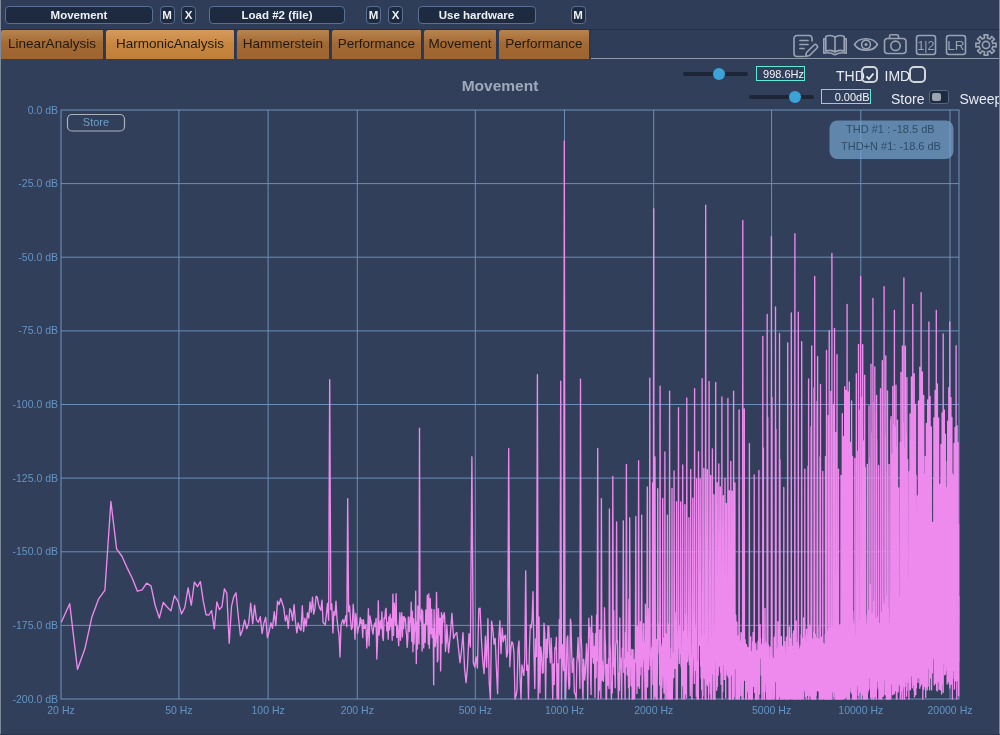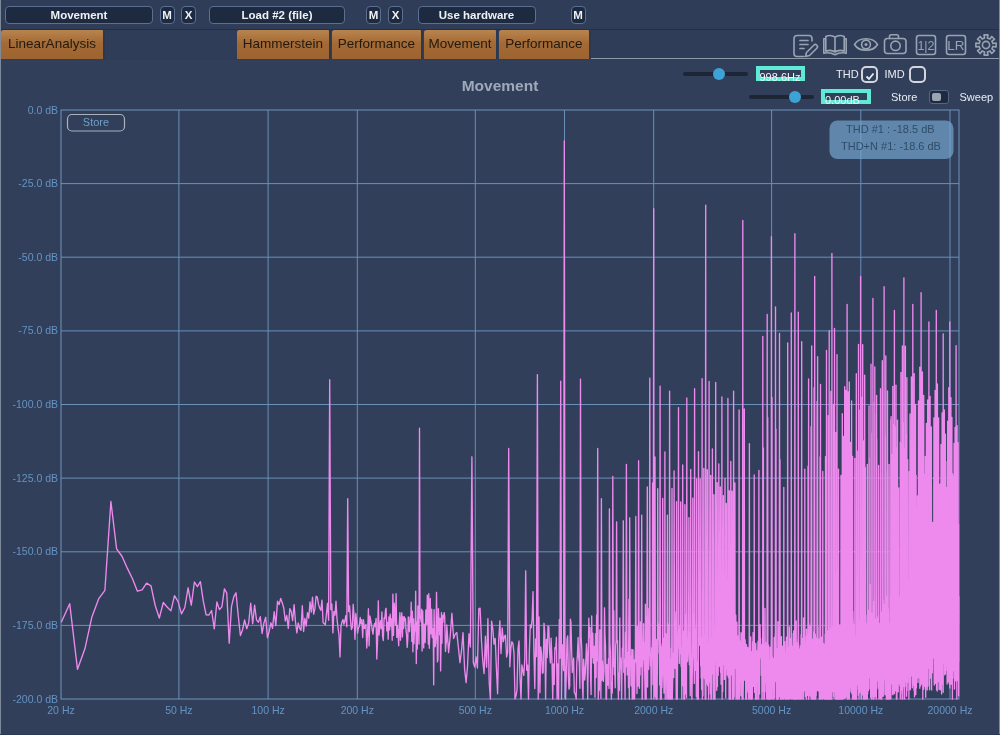--- a/index.html
+++ b/index.html
@@ -4,39 +4,40 @@
 body{width:1000px;height:735px;background:#323f5a;font-family:"Liberation Sans",sans-serif;overflow:hidden;position:relative}
 .topbar{position:absolute;left:0;top:0;width:1000px;height:29px;background:#2f3d59}
 .tb{position:absolute;height:18px;top:5.5px;background:#1e2a40;border:1px solid #5a6f92;border-radius:4px;color:#eef1f6;font-size:11.5px;font-weight:bold;text-align:center;line-height:16.5px}
 .tabs{position:absolute;left:0;top:29px;width:1000px;height:46px;background:#2f3d59;border-top:1px solid #232f48}
 .tabline{position:absolute;left:591px;top:28px;width:409px;height:1px;background:#8d98a8}
 .tab{position:absolute;top:0;height:29px;background:linear-gradient(#b8854f,#a46a35 45%,#9c6430);border-right:2px solid #2b3850;border-radius:2.5px 2.5px 0 0;color:#221a10;font-size:13.5px;text-align:center;line-height:28px}
 .tab.active{background:linear-gradient(#d59a5c,#c8873f 50%,#c07f38)}
 .chart-title{position:absolute;left:400px;top:77px;width:200px;text-align:center;font-size:15.5px;font-weight:bold;color:#9fa9b9}
 .slider{position:absolute;height:4px;border-radius:2px;background:#1c2636}
 .thumb{position:absolute;width:12px;height:12px;border-radius:50%;background:#3da2d6;top:-4px}
-.vbox{position:absolute;border:4px solid #5eead4;color:#f2f4f8;font-size:11px;text-align:left}
-.lab{position:absolute;color:#e8ecf2;font-size:11px}
+.vbox{position:absolute;border:1px solid #5eead4;color:#f2f4f8;font-size:11px;text-align:right}
+.lab{position:absolute;color:#e8ecf2;font-size:14px}
 .chk{position:absolute;width:16.5px;height:16.5px;border:2px solid #d3d7dc;border-radius:5px}
 .toggle{position:absolute;left:929px;top:90px;width:20px;height:14px;background:#1e2a40;border:1px solid #54687f;border-radius:3px}
 .knob{position:absolute;left:2px;top:2px;width:9px;height:8px;background:#9aa5b1;border-radius:2px}
 </style></head><body>
 <div class="topbar">
 <div class="tb" style="left:5px;width:148px">Movement</div>
 <div class="tb" style="left:159.5px;width:15px">M</div>
 <div class="tb" style="left:181px;width:15px">X</div>
 <div class="tb" style="left:209px;width:136px">Load #2 (file)</div>
 <div class="tb" style="left:366px;width:15px">M</div>
 <div class="tb" style="left:388px;width:15px">X</div>
 <div class="tb" style="left:417.5px;width:118px">Use hardware</div>
 <div class="tb" style="left:570.5px;width:15px">M</div>
 </div>
 <div class="tabs">
 <div class="tabline"></div>
 <div class="tab" style="left:1px;width:104px">LinearAnalysis</div>
+<div class="tab active" style="left:106px;width:130px">HarmonicAnalysis</div>
 <div class="tab" style="left:237px;width:94px">Hammerstein</div>
 <div class="tab" style="left:332px;width:91px">Performance</div>
 <div class="tab" style="left:424px;width:74px">Movement</div>
 <div class="tab" style="left:499px;width:92px">Performance</div>
 <svg width="240" height="28" viewBox="0 0 240 28" style="position:absolute;right:0;top:1px">
 <g fill="none" stroke="#99a3b2" stroke-width="1.6" stroke-linejoin="round" stroke-linecap="round">
  <path d="M52 10 v-2.5 a3 3 0 0 0 -3 -3 h-12 a3 3 0 0 0 -3 3 v15 a3 3 0 0 0 3 3 h7"></path>
  <path d="M40 9.5 h8 M40 13.5 h8 M40 17.5 h4" stroke-width="1.7"></path>
  <path d="M46.5 21.5 l7.3 -7.3 a2.1 2.1 0 0 1 3 3 l-7.3 7.3 l-4 1 z"></path>
  <path d="M75 6.2 v14.8 M75 6.2 c2.2-1.6 6.2-2 9.2-0.8 v14.8 c-3-1.2-7-0.8-9.2 0.8 M75 6.2 c-2.2-1.6 -6.2-2 -9.2-0.8 v14.8 c3-1.2 7-0.8 9.2 0.8 M65 7.8 h-1.2 v14.4 c4-1 7.8-0.4 11.2 1.6 c3.4-2 7.2-2.6 11.2-1.6 v-14.4 H85"></path>

